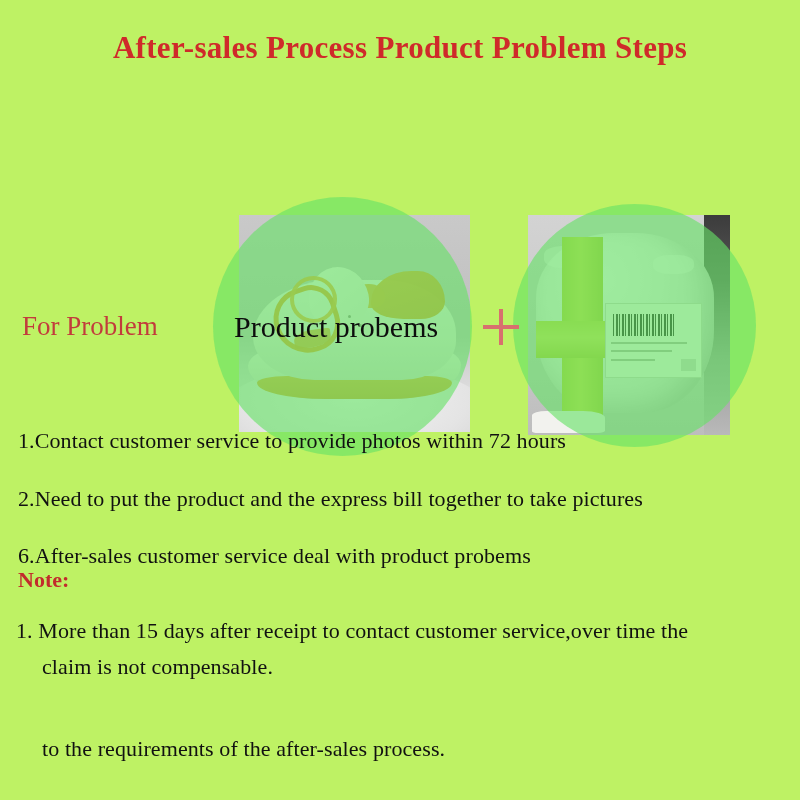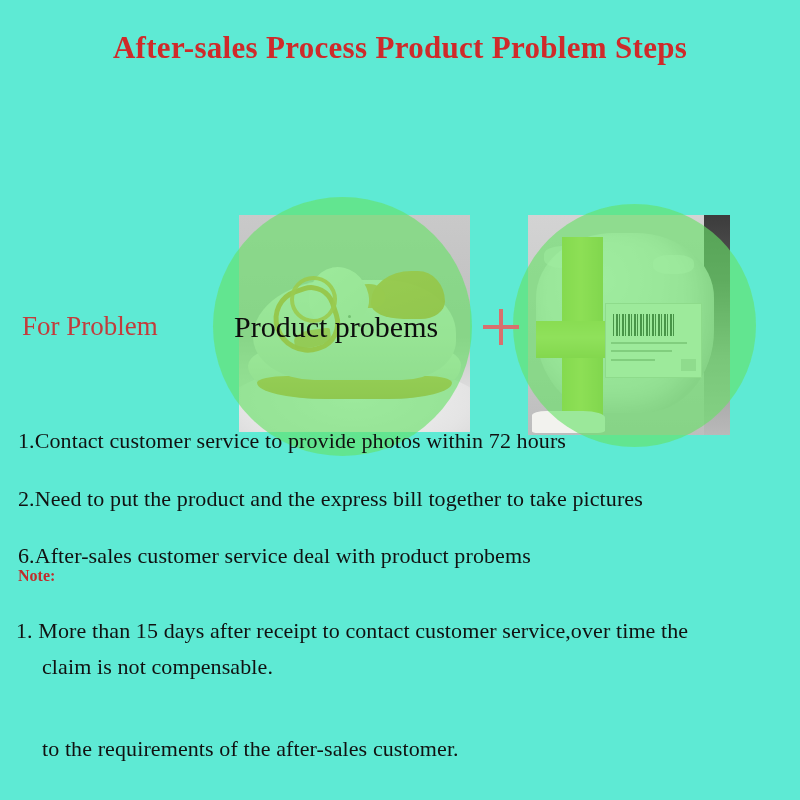--- a/index.html
+++ b/index.html
@@ -12,21 +12,21 @@
     background: #ffffff;
     font-family: "Liberation Serif", "DejaVu Serif", serif;
     overflow: hidden;
     position: relative;
   }
 
   #page {
     position: relative;
     width: 800px;
     height: 800px;
-    background: #5eead4;
+    background: #bef264;
     text-decoration: underline;
   }
 
   
   .page-title {
     position: absolute;
     left: 0;
     top: 30px;
     width: 800px;
     text-align: center;
@@ -376,21 +376,21 @@
   }
   .step-line.s1 { top: 10px; }
   .step-line.s2 { top: 68px; }
   .step-line.s3 { top: 125px; }
 
   
   .note-title {
     position: absolute;
     left: 18px;
     top: 567px;
-    font-size: 16px;
+    font-size: 22px;
     font-weight: bold;
     color: #c22c2c;
     font-family: "Liberation Serif", "DejaVu Serif", serif;
   }
   .note-line {
     position: absolute;
     font-size: 22px;
     color: #111111;
     font-family: "Liberation Serif", "DejaVu Serif", serif;
     white-space: nowrap;
@@ -462,15 +462,15 @@
   <div class="steps">
     <div class="step-line s1">1.Contact customer service to provide photos within 72 hours</div>
     <div class="step-line s2">2.Need to put the product and the express bill together to take pictures</div>
     <div class="step-line s3">6.After-sales customer service deal with product probems</div>
   </div>
 
   <div class="note-title">Note:</div>
 
   <div class="note-line n1a">1. More than 15 days after receipt to contact customer service,over time the</div>
   <div class="note-line n1b">claim is not compensable.</div>
-  <div class="note-line n2b">to the requirements of the after-sales customer.</div>
+  <div class="note-line n2b">to the requirements of the after-sales process.</div>
 
 </div>
 
 </body></html>

